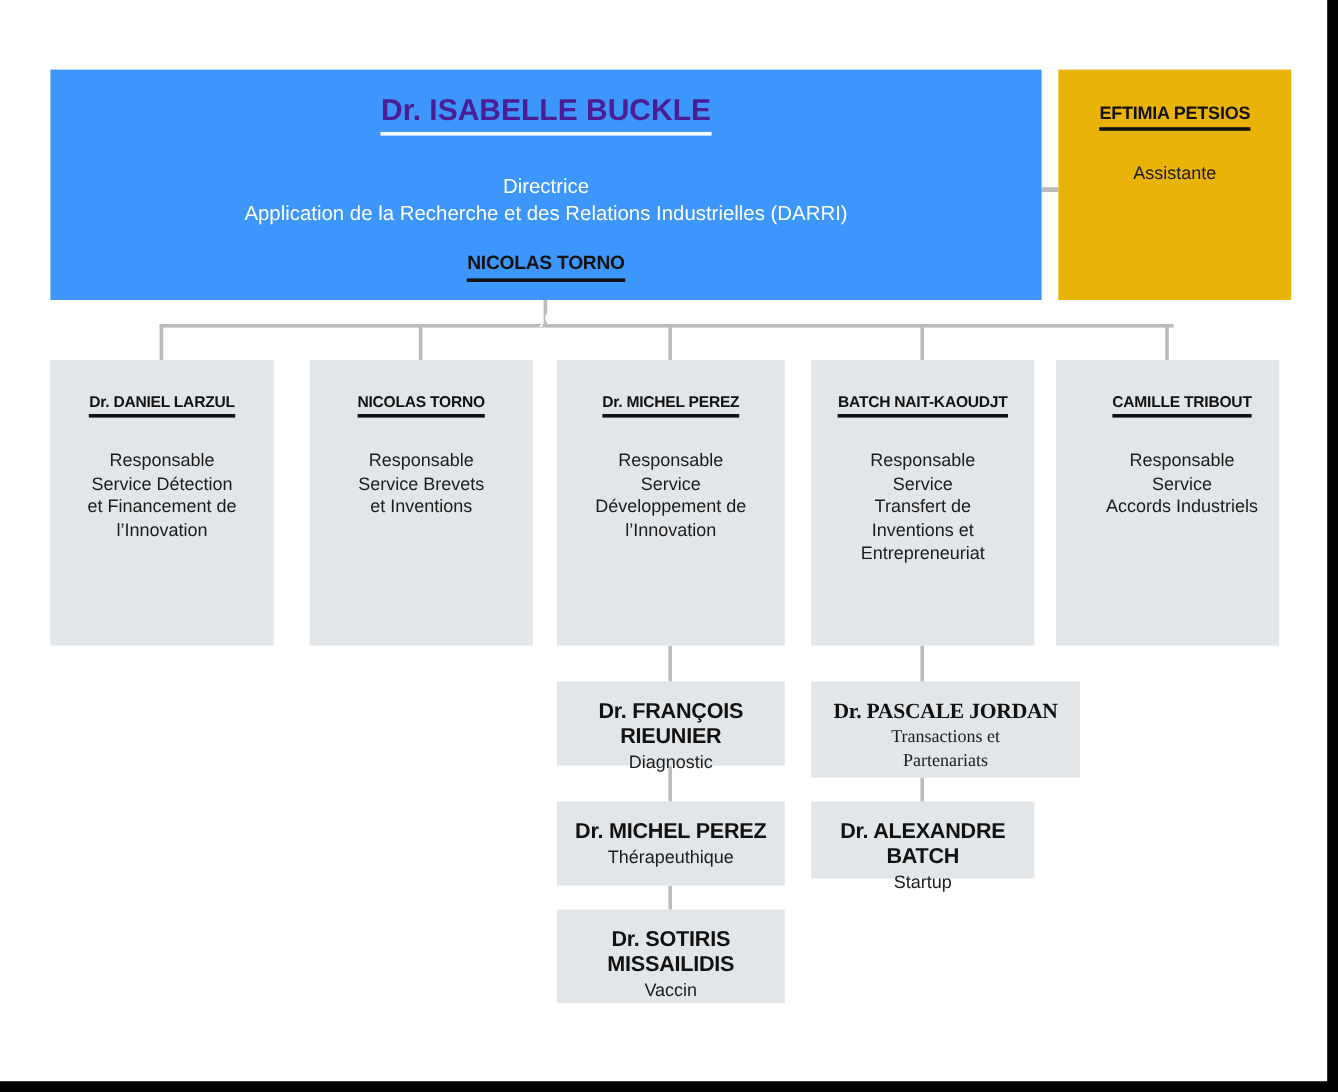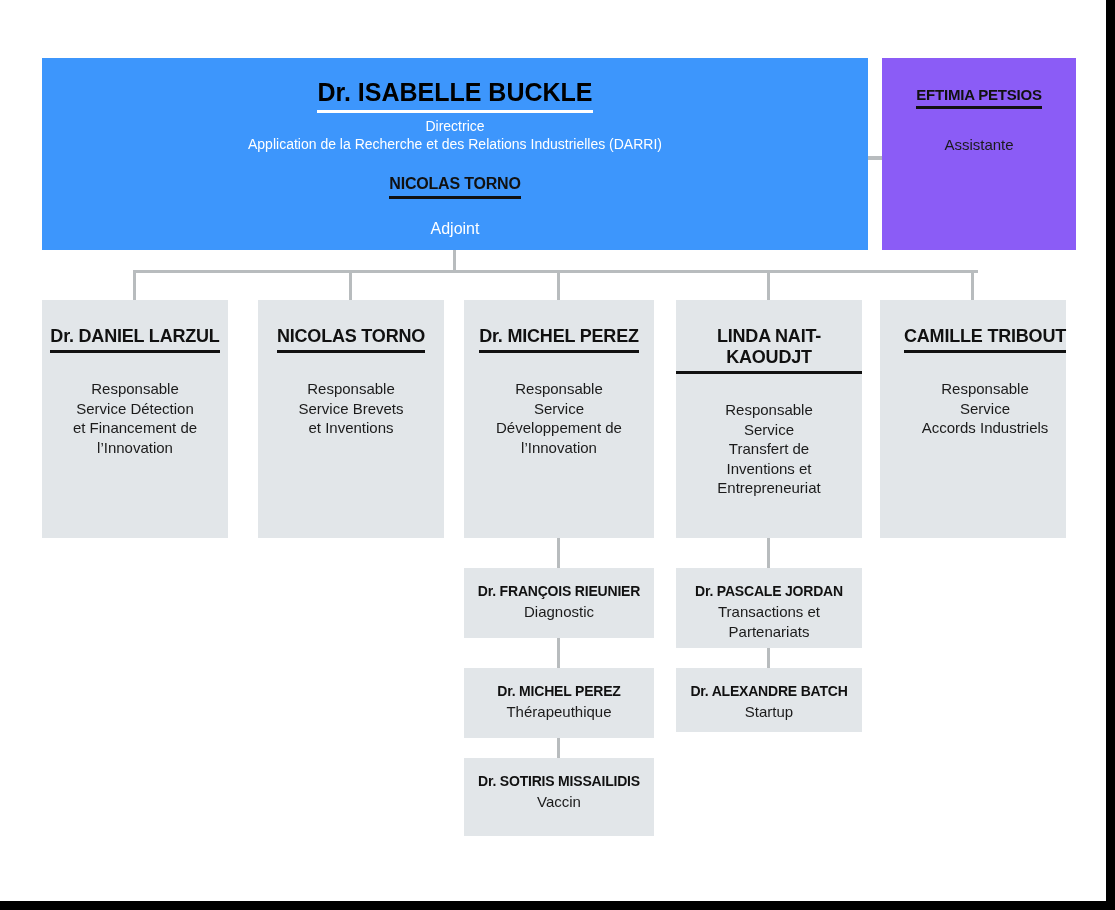--- a/index.html
+++ b/index.html
@@ -37,91 +37,90 @@
   }
 
   
   .node {
     position: absolute;
     box-sizing: border-box;
     text-align: center;
   }
   .node-grey   { background: #e2e6e9; }
   .node-blue   { background: #3d96fc; }
-  .node-ltblue { background: #8b5cf6; }
+  .node-ltblue { background: #eab308; }
 
   .nm {
     font-weight: bold;
     color: #111111;
     letter-spacing: -0.2px;
     display: inline-block;
     padding-bottom: 3px;
     border-bottom: 3px solid #111111;
   }
   .node-blue .nm {
-    color: #000000;
+    color: #4c1d95;
     border-bottom-color: #ffffff;
   }
   .node-blue .nm.dark {
     color: #111111;
     border-bottom-color: #111111;
   }
   .role {
     color: #1b1b1b;
     line-height: 1.30;
   }
   .node-blue .role { color: #ffffff; }
 
   
   #root-node {
     left: 42px; top: 58px; width: 826px; height: 192px;
     padding-top: 20px;
   }
   #root-node .nm.main { font-size: 25px; letter-spacing: 0px; }
-  #root-node .role.main { font-size: 14px; margin-top: 4px; }
+  #root-node .role.main { font-size: 17px; margin-top: 32px; }
   #root-node .nm.deputy { font-size: 16px; margin-top: 22px; border-bottom-width: 3px;}
   #root-node .role.deputy { font-size: 16px; margin-top: 20px; }
 
   
   #assistant-node {
     left: 882px; top: 58px; width: 194px; height: 192px;
     padding-top: 28px;
   }
   #assistant-node .nm { font-size: 15px; }
   #assistant-node .role { font-size: 15px; margin-top: 26px; }
 
   
   .dept {
     top: 300px; height: 238px;
     padding-top: 26px;
   }
-  .dept .nm   { font-size: 18px; }
+  .dept .nm   { font-size: 13px; }
   .dept .role { font-size: 15px; margin-top: 26px; padding: 0 8px; }
 
   #dept-0 { left: 42px;  width: 186px; }
   #dept-1 { left: 258px; width: 186px; }
   #dept-2 { left: 464px; width: 190px; }
   #dept-3 { left: 676px; width: 186px; }
   #dept-4 { left: 880px; width: 186px; padding-left: 24px; }
 
   
   .sub { padding-top: 14px; }
   .sub .nm {
-    font-size: 14px;
+    font-size: 18px;
     border-bottom: none;
     padding-bottom: 0;
-    text-align: right;
   }
   .sub .role { font-size: 15px; margin-top: 2px; }
 
   #sub-a-0 { left: 464px; width: 190px; top: 568px; height: 70px; }
   #sub-a-1 { left: 464px; width: 190px; top: 668px; height: 70px; }
   #sub-a-2 { left: 464px; width: 190px; top: 758px; height: 78px; }
 
-  #sub-b-0 { left: 676px; width: 186px; top: 568px; height: 80px; }
+  #sub-b-0 { left: 676px; width: 224px; top: 568px; height: 80px; font-family: Liberation Serif, serif; }
   #sub-b-1 { left: 676px; width: 186px; top: 668px; height: 64px; }
 
   
   .conn { position: absolute; background: #b8bcbe; }
   .conn-v { width: 3px; }
   .conn-h { height: 3px; }
 
   #conn-root-assistant { left: 868px; top: 156px; width: 14px; height: 4px; }
 
   #conn-root-stem  { left: 453px; top: 250px; height: 22px; }
@@ -195,21 +194,21 @@
   <div class="node node-grey dept" id="dept-2">
     <div class="nm">Dr. MICHEL PEREZ</div>
     <div class="role nl">
         <div>Responsable</div>
         <div>Service</div>
         <div>Développement de</div>
         <div>l’Innovation</div>
       </div>
   </div>
   <div class="node node-grey dept" id="dept-3">
-    <div class="nm">LINDA NAIT-KAOUDJT</div>
+    <div class="nm">BATCH NAIT-KAOUDJT</div>
     <div class="role nl">
         <div>Responsable</div>
         <div>Service</div>
         <div>Transfert de</div>
         <div>Inventions et</div>
         <div>Entrepreneuriat</div>
       </div>
   </div>
   <div class="node node-grey dept" id="dept-4">
     <div class="nm">CAMILLE TRIBOUT</div>

